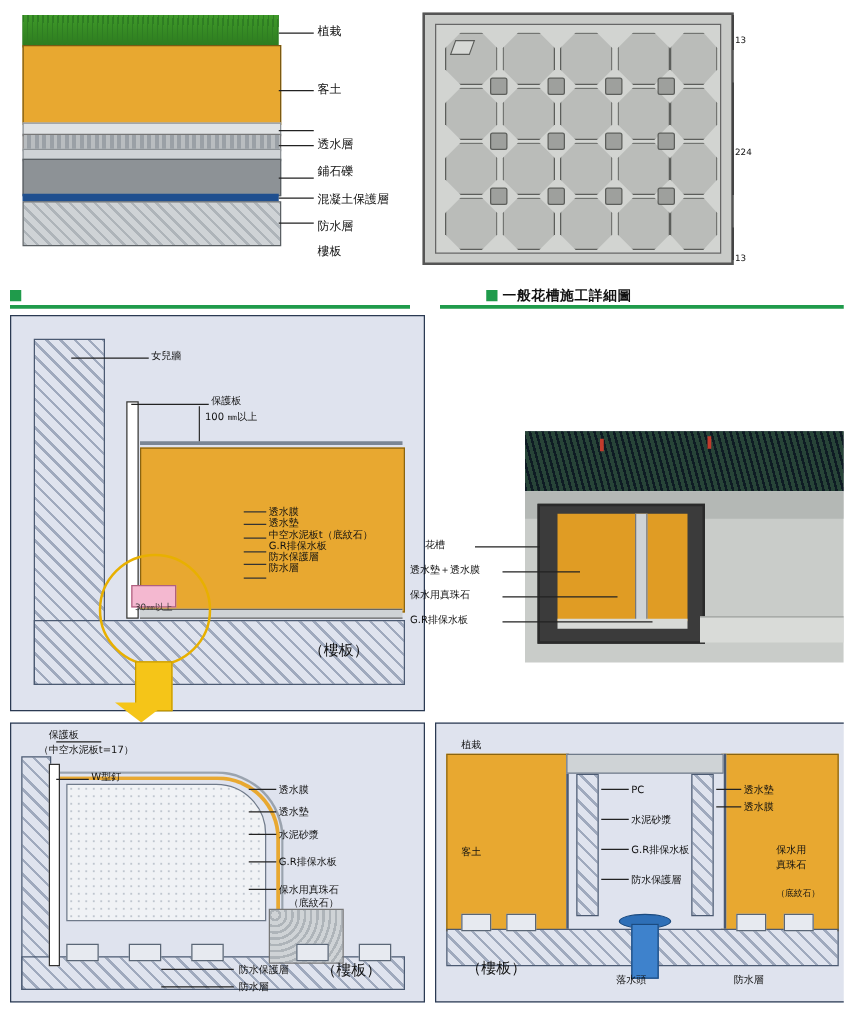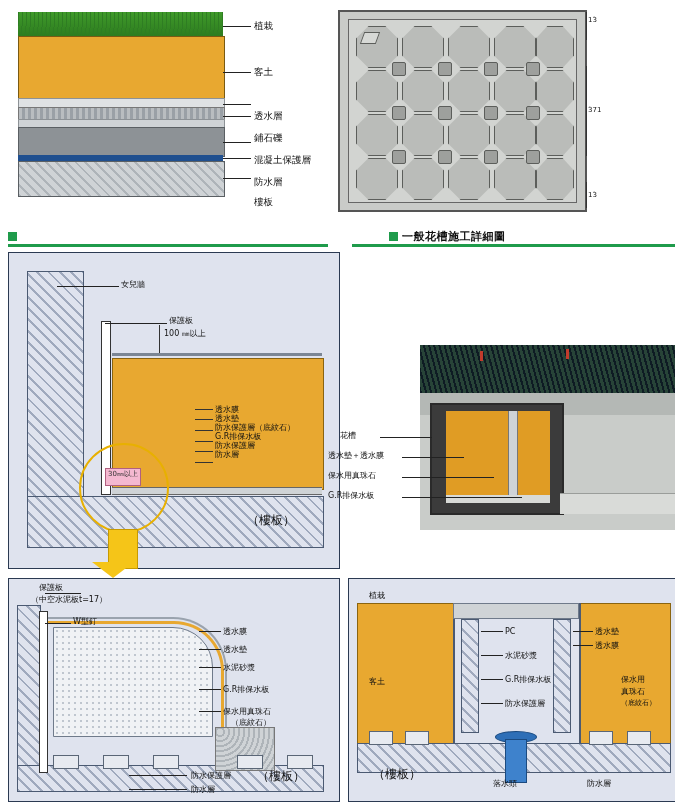--- a/index.html
+++ b/index.html
@@ -6,21 +6,21 @@
   body{
     width:675px;height:808px;position:relative;
     background:#ffffff;
     font-family:"DejaVu Sans","Liberation Sans",sans-serif;
     font-size:9px;color:#111;
     overflow:hidden;
   }
   .abs{position:absolute;}
   .lbl{font-size:9.5px;line-height:11px;color:#111;white-space:nowrap;}
   .lbl-sm{font-size:8px;line-height:9px;color:#111;white-space:nowrap;}
-  .lbl-xs{font-size:7px;line-height:8px;color:#111;white-space:nowrap;}
+  .lbl-xs{font-size:7px;line-height:8px;color:#111;white-space:nowrap;margin-top:12px;}
 
   
   .sect-head{position:absolute;height:16px;display:flex;align-items:center;
     border-bottom:3px solid #1f9b4b;}
   .sect-head .sq{width:9px;height:9px;background:#1f9b4b;margin-right:4px;display:inline-block;}
   .sect-head .tt{font-size:11px;font-weight:bold;color:#111;letter-spacing:0.5px;}
 
   
   #panelA{left:8px;top:6px;width:230px;height:205px;}
   .grass{position:absolute;left:10px;top:6px;width:205px;height:26px;
@@ -134,21 +134,21 @@
     <div class="sm" style="left:186px;top:94px;"></div>
     <div class="sm" style="left:52px;top:138px;"></div>
     <div class="sm" style="left:98px;top:138px;"></div>
     <div class="sm" style="left:144px;top:138px;"></div>
     <div class="sm" style="left:186px;top:138px;"></div>
 
     <div class="abs" style="left:22px;top:20px;width:14px;height:10px;background:#d7d9d6;border:1px solid #5c5e5b;transform:skewX(-20deg);"></div>
   </div>
 
   <div class="abs lbl-xs" style="left:258px;top:10px;">13</div>
-  <div class="abs lbl-xs" style="left:258px;top:100px;">371</div>
+  <div class="abs lbl-xs" style="left:258px;top:100px;">224</div>
   <div class="abs lbl-xs" style="left:258px;top:185px;">13</div>
   <div class="abs" style="left:256px;top:6px;width:1px;height:28px;background:#333;"></div>
   <div class="abs" style="left:256px;top:60px;width:1px;height:90px;background:#333;"></div>
   <div class="abs" style="left:256px;top:176px;width:1px;height:26px;background:#333;"></div>
 </div>
 
 <div class="sect-head" style="left:8px;top:228px;width:320px;">
   <span class="sq"></span>
 </div>
 
@@ -180,21 +180,21 @@
 
   <div class="leadline" style="left:48px;top:33px;width:62px;"></div>
   <div class="abs lbl-sm" style="left:112px;top:27px;">女兒牆</div>
 
   <div class="leadline" style="left:96px;top:70px;width:62px;"></div>
   <div class="abs lbl-sm" style="left:160px;top:63px;">保護板</div>
 
   <div class="abs" style="left:206px;top:152px;">
     <div class="lbl-sm">透水膜</div>
     <div class="lbl-sm">透水墊</div>
-    <div class="lbl-sm">防水保護層（底紋石）</div>
+    <div class="lbl-sm">中空水泥板t（底紋石）</div>
     <div class="lbl-sm">G.R排保水板</div>
     <div class="lbl-sm">防水保護層</div>
     <div class="lbl-sm">防水層</div>
   </div>
   <div class="abs" style="left:186px;top:156px;width:18px;height:1px;background:#333;"></div>
   <div class="abs" style="left:186px;top:166px;width:18px;height:1px;background:#333;"></div>
   <div class="abs" style="left:186px;top:177px;width:18px;height:1px;background:#333;"></div>
   <div class="abs" style="left:186px;top:188px;width:18px;height:1px;background:#333;"></div>
   <div class="abs" style="left:186px;top:198px;width:18px;height:1px;background:#333;"></div>
   <div class="abs" style="left:186px;top:209px;width:18px;height:1px;background:#333;"></div>

